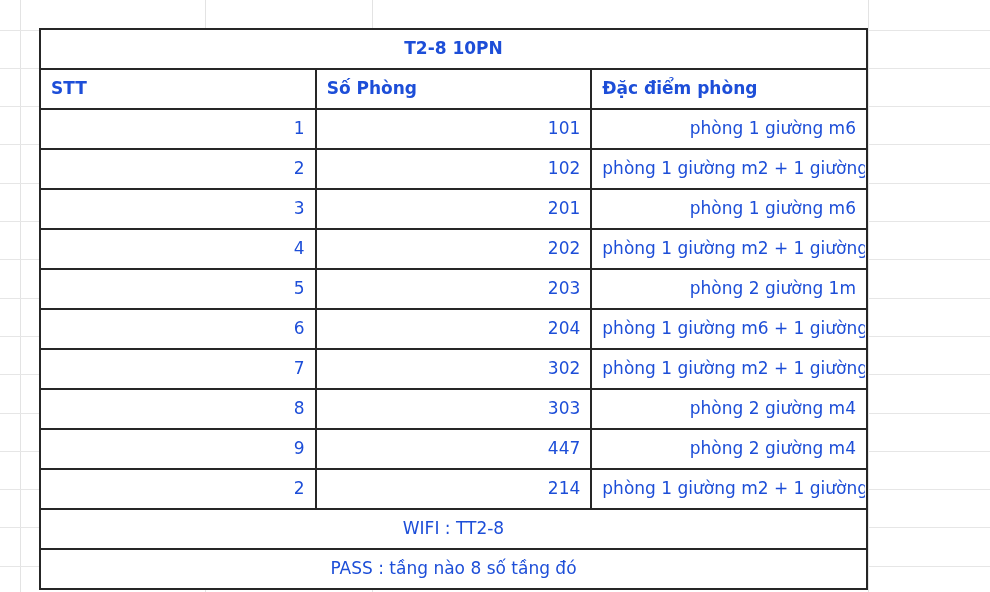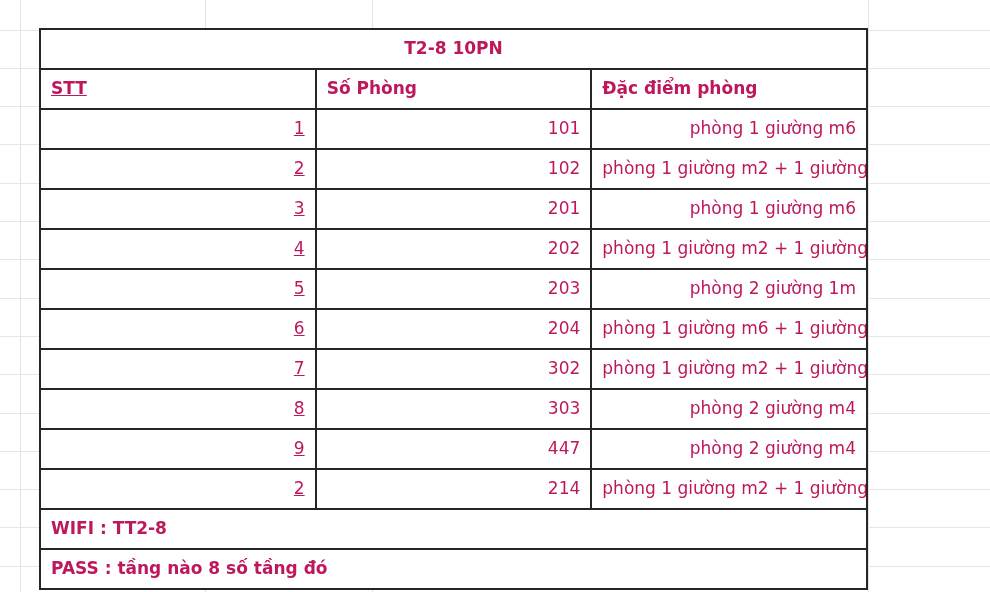--- a/index.html
+++ b/index.html
@@ -49,50 +49,51 @@
     width: 100%;
     border-collapse: collapse;
     table-layout: fixed;
     background: #ffffff;
   }
   table.room-table td {
     border: 2px solid #262626;
     height: 38px;
     padding: 0 10px;
     font-size: 17px;
-    color: #be185d;
+    color: #1d4ed8;
     line-height: 1.15;
     vertical-align: middle;
     white-space: nowrap;
     overflow: hidden;
   }
-  .col-stt  { width: 166px; text-decoration: underline; }
+  .col-stt  { width: 166px; }
   .col-room { width: 167px; }
-  .col-desc { width: auto; }
+  .col-desc { width: auto; border-radius: 13px; }
 
   .cell-title {
     text-align: center;
     font-weight: bold;
     font-size: 17px;
   }
   .cell-header {
     text-align: left;
     font-weight: bold;
     font-size: 17px;
   }
   .cell-num {
     text-align: right;
     font-weight: normal;
   }
   .cell-desc {
     text-align: right;
     font-weight: normal;
   }
   .cell-footer {
-    font-weight: bold;
+    text-align: center;
+    font-weight: normal;
     font-size: 17px;
   }
 </style>
 </head>
 <body>
 
 <div id="sheet-grid">
     <div class="grid-v" style="left: 20px;"></div>
     <div class="grid-v" style="left: 205px;"></div>
     <div class="grid-v" style="left: 372px;"></div>

